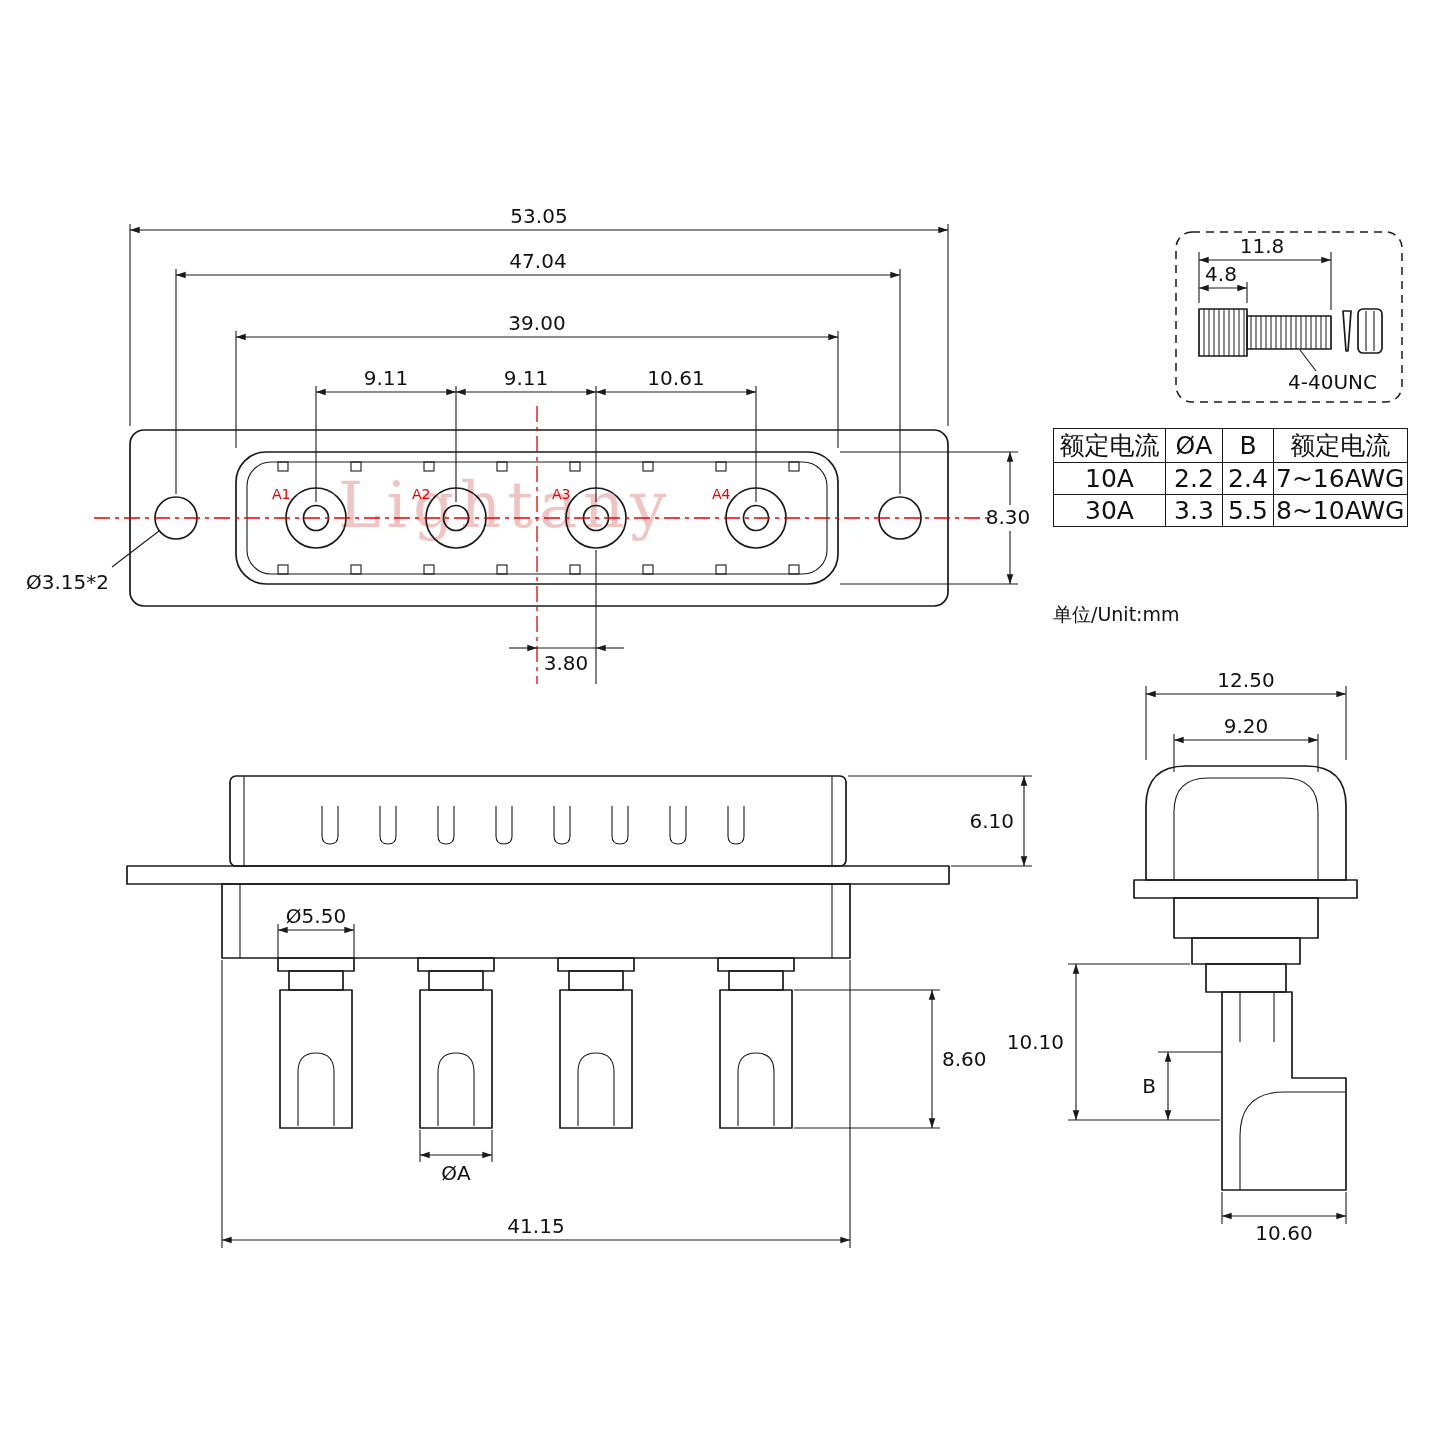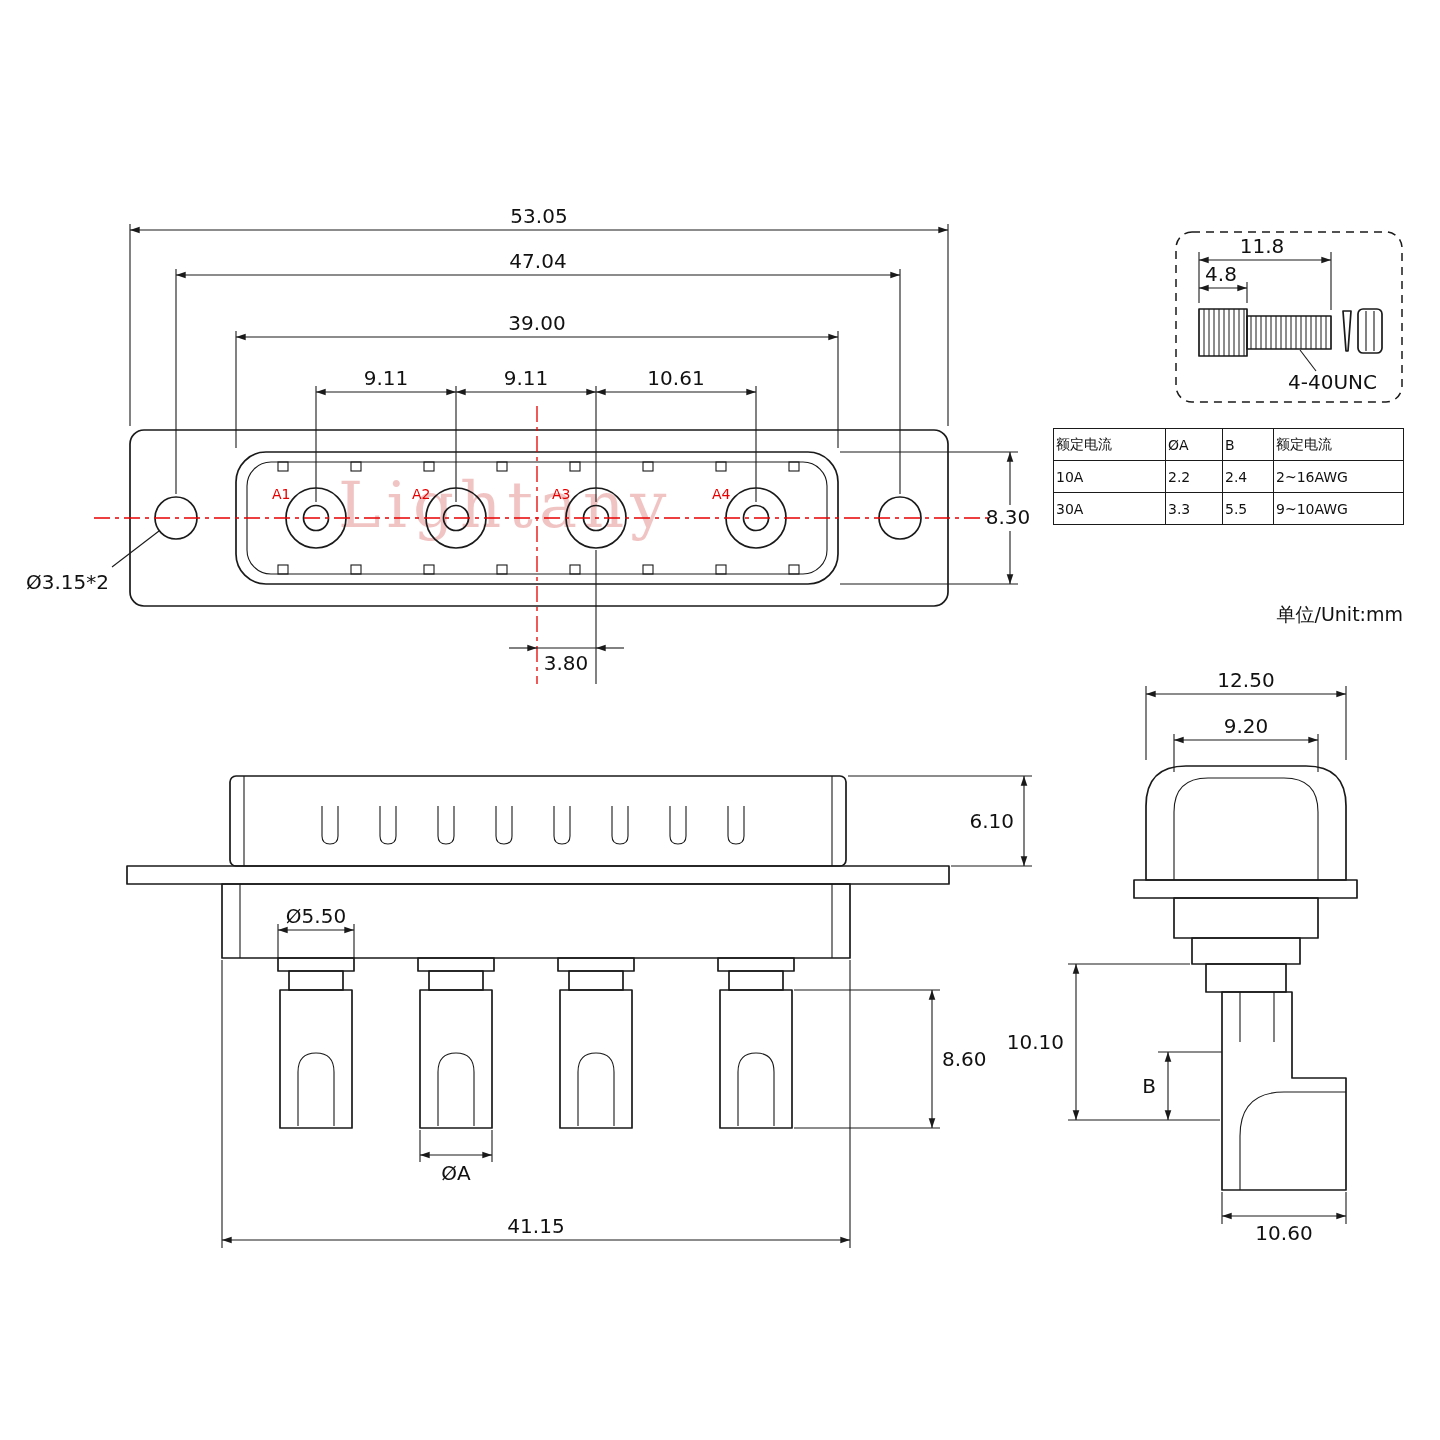--- a/index.html
+++ b/index.html
@@ -16,23 +16,23 @@
   .cl { fill:none; stroke:#e80000; stroke-width:1.3; stroke-dasharray:16 5 4 5; }
   text.dt { font-size:20px; fill:#111; font-family:"DejaVu Sans","Liberation Sans",sans-serif; }
   text.ct { font-size:14px; fill:#e80000; font-family:"DejaVu Sans","Liberation Sans",sans-serif; }
   .mid { text-anchor:middle; }
   .end { text-anchor:end; }
   
   #watermark { position:absolute; left:338px; top:468px; font-family:"DejaVu Serif","Liberation Serif",serif;
                font-size:64px; letter-spacing:6px; color:#e27e7e; opacity:.45; pointer-events:none; white-space:nowrap; }
   
   #spec-table { position:absolute; left:1053px; top:428px; border-collapse:collapse; table-layout:fixed; background:#fff0; }
-  #spec-table th, #spec-table td { border:1.6px solid #1a1a1a; text-align:left; vertical-align:middle;
-               font-weight:normal; font-size:14px; color:#111; height:32px; padding:0 2px; }
-  #unit-note { position:absolute; left:1053px; top:602px; width:350px; text-align:right; font-size:19px; color:#111; }
+  #spec-table th, #spec-table td { border:1.6px solid #1a1a1a; text-align:center; vertical-align:middle;
+               font-weight:normal; font-size:25px; color:#111; height:32px; padding:0 2px; }
+  #unit-note { position:absolute; left:1053px; top:602px; width:350px; text-align:left; font-size:19px; color:#111; }
 </style>
 </head>
 <body>
 
 <div id="canvas">
 
   <div id="watermark">Lightany</div>
 
   <svg id="drawing" width="1440" height="1440" viewBox="0 0 1440 1440">
     <defs>
@@ -331,25 +331,25 @@
         <th>ØA</th>
         <th>B</th>
         <th>额定电流</th>
       </tr>
     </thead>
     <tbody>
       <tr>
         <td>10A</td>
         <td>2.2</td>
         <td>2.4</td>
-        <td>2~16AWG</td>
+        <td>7~16AWG</td>
       </tr>
       <tr>
         <td>30A</td>
         <td>3.3</td>
         <td>5.5</td>
-        <td>9~10AWG</td>
+        <td>8~10AWG</td>
       </tr>
     </tbody>
   </table>
   <div id="unit-note">单位/Unit:mm</div>
 
 </div>
 
 </body></html>

